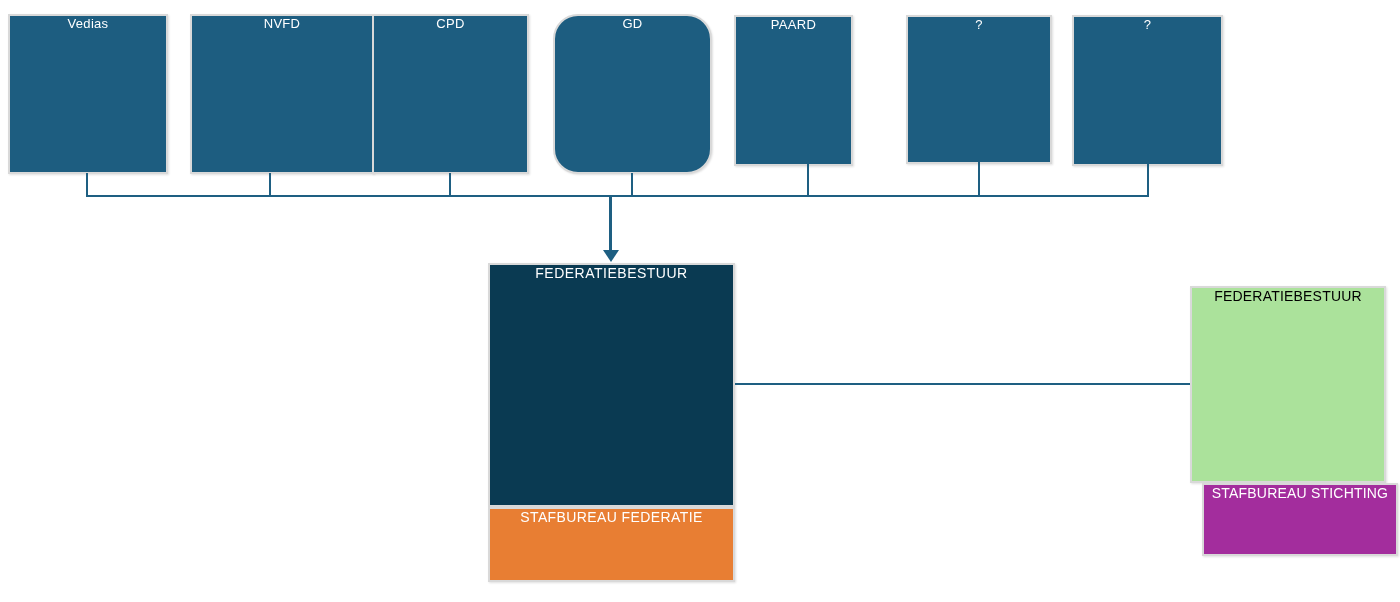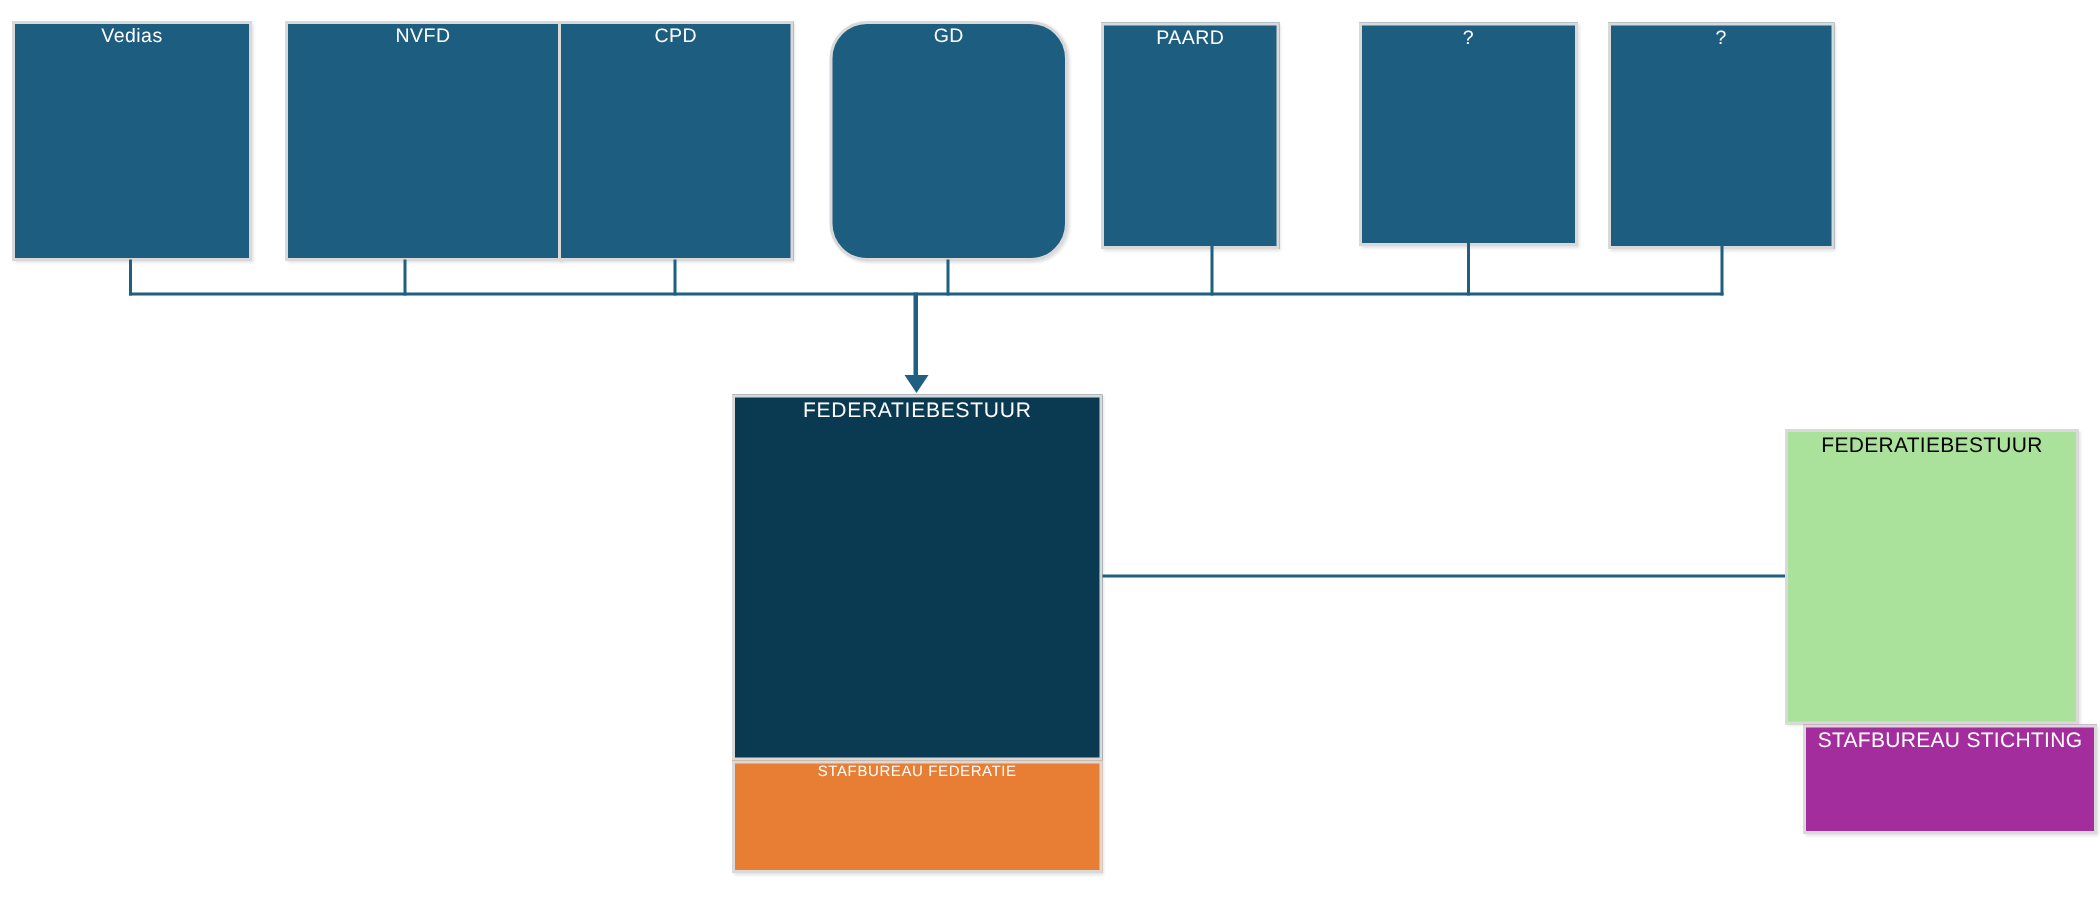--- a/index.html
+++ b/index.html
@@ -32,21 +32,21 @@
   }
   .board-box {
     background: var(--board-box);
     color: var(--light-text);
     font-size: 14px;
     letter-spacing: 0.5px;
   }
   .staff-federatie-box {
     background: var(--staff-federatie-box);
     color: var(--light-text);
-    font-size: 10px;
+    font-size: 14px;
     letter-spacing: 0.4px;
   }
   .quality-box {
     background: var(--quality-box);
     color: var(--dark-text);
     font-size: 14px;
     letter-spacing: 0.2px;
   }
   .staff-stichting-box {
     background: var(--staff-stichting-box);

